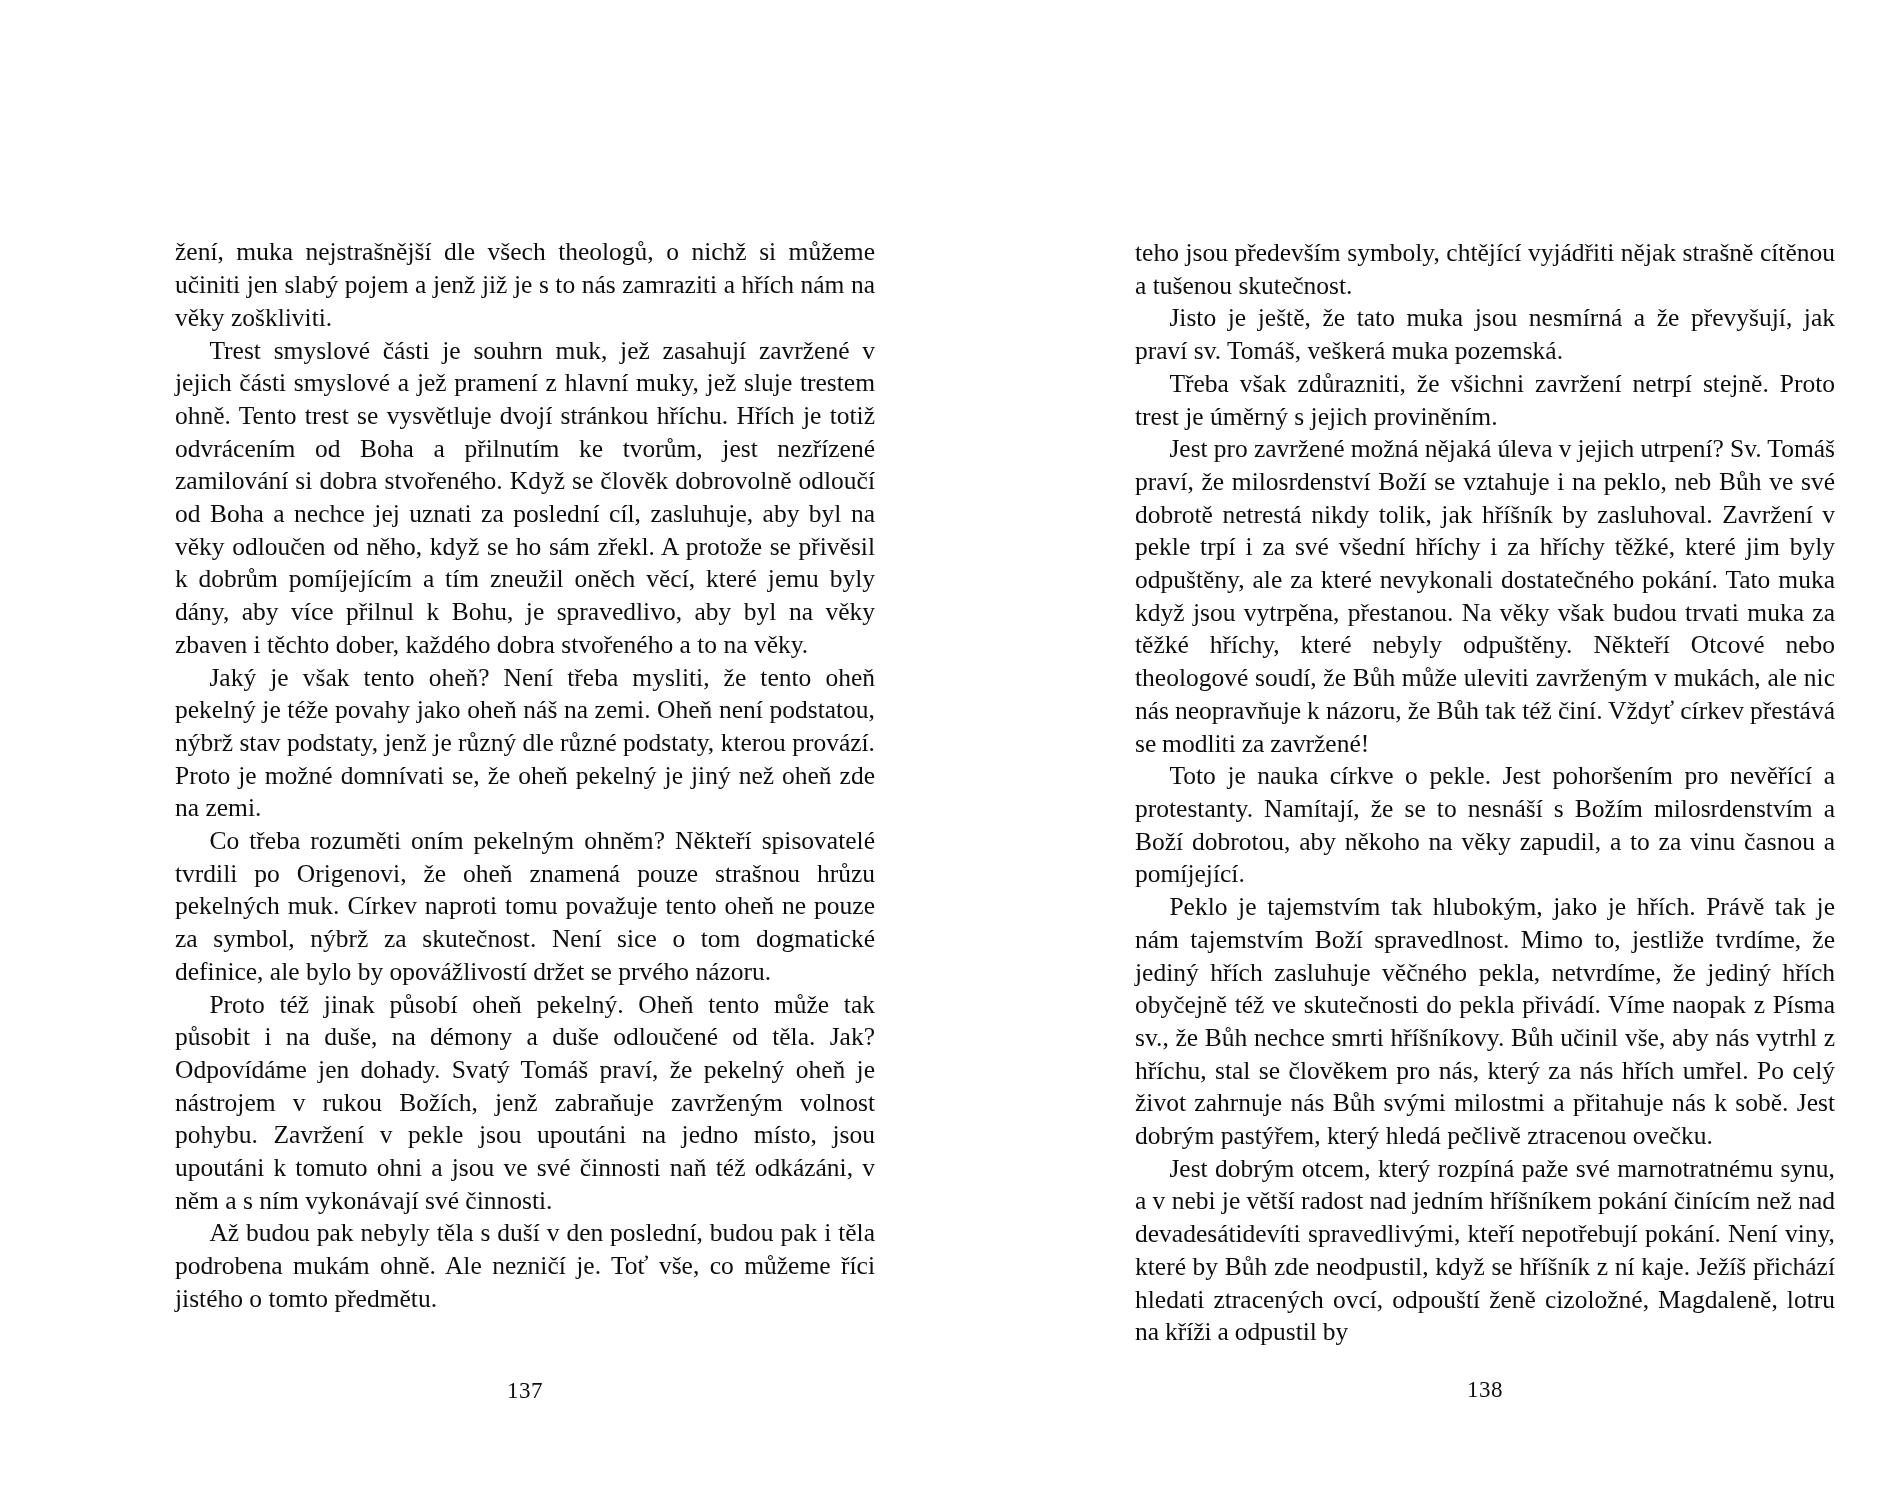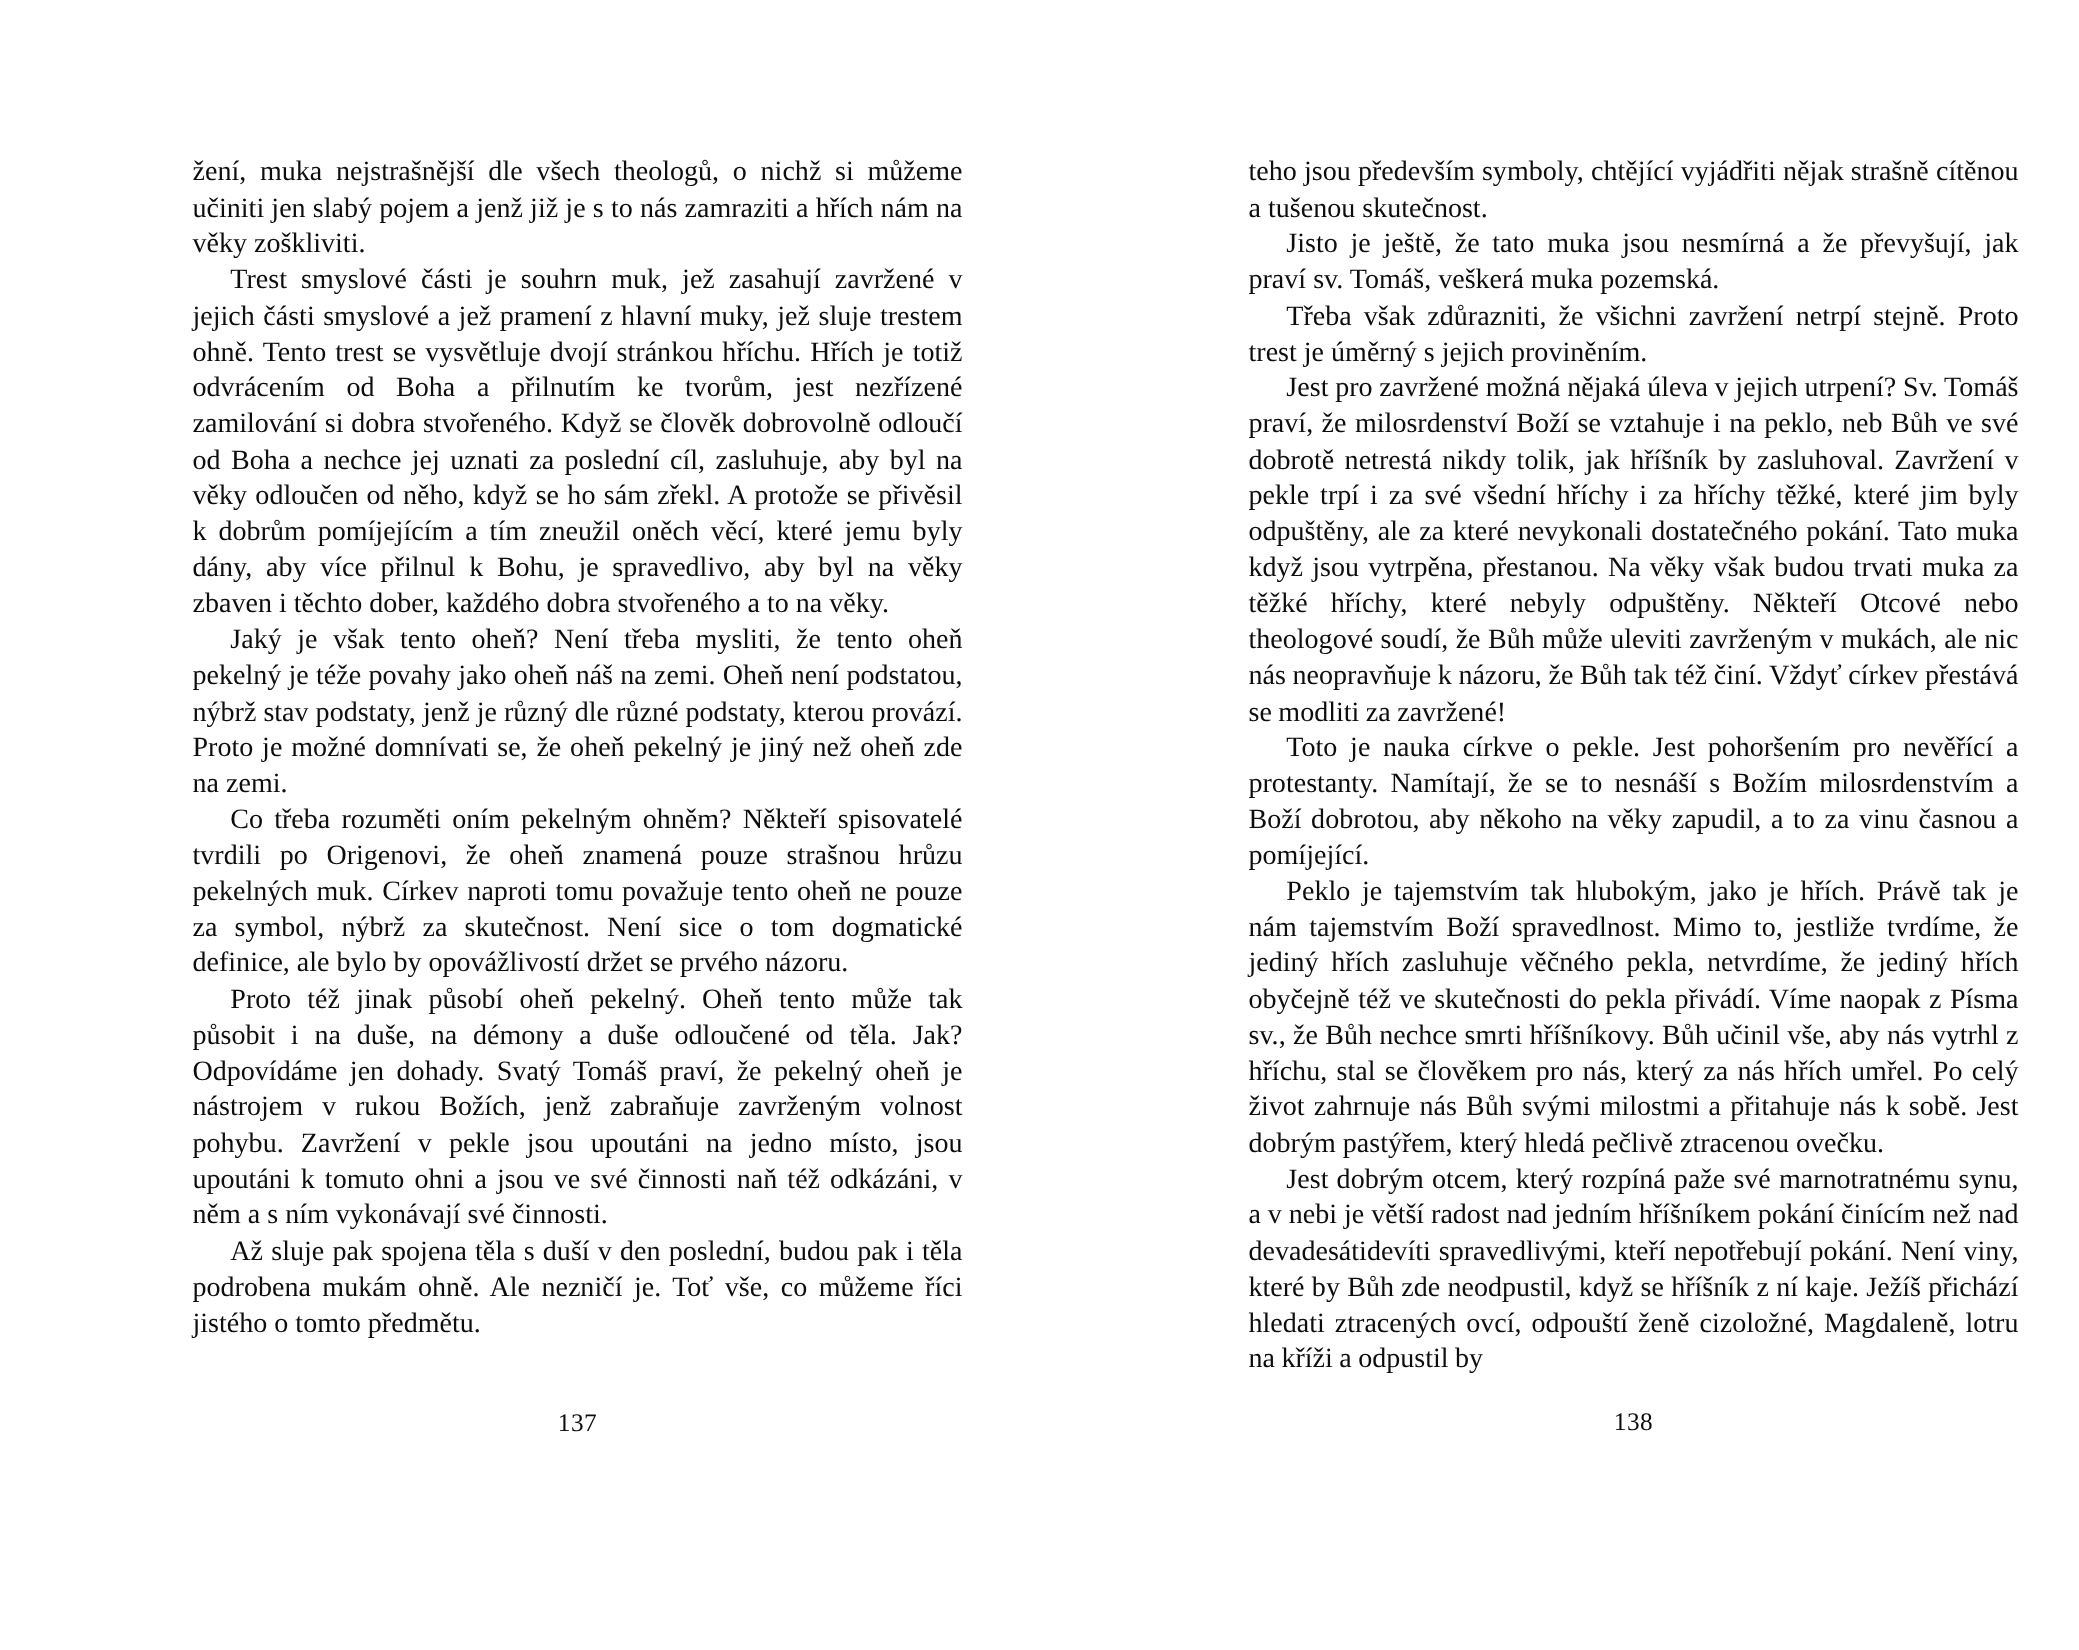--- a/index.html
+++ b/index.html
@@ -13,20 +13,21 @@
     font-family: "Liberation Serif", serif;
     color: #0d0d0d;
     overflow: hidden;
   }
   .spread {
     position: relative;
     width: 1890px;
     height: 1500px;
     display: flex;
     justify-content: space-between;
+    align-items: center;
   }
   .page {
     position: relative;
     box-sizing: border-box;
   }
   .page-left {
     width: 700px;
     margin-left: 175px;
     margin-top: 140px;
   }
@@ -69,21 +70,21 @@
 
 <div class="spread">
 
   <div class="page page-left">
     <div class="textblock">
       <p class="noindent">žení, muka nejstrašnější dle všech theologů, o nichž si můžeme učiniti jen slabý pojem a jenž již je s to nás zamraziti a hřích nám na věky zoškliviti.</p>
       <p>Trest smyslové části je souhrn muk, jež zasahují zavržené v jejich části smyslové a jež pramení z hlavní muky, jež sluje trestem ohně. Tento trest se vysvětluje dvojí stránkou hříchu. Hřích je totiž odvrácením od Boha a přilnutím ke tvorům, jest nezřízené zamilování si dobra stvořeného. Když se člověk dobrovolně odloučí od Boha a nechce jej uznati za poslední cíl, zasluhuje, aby byl na věky odloučen od něho, když se ho sám zřekl. A protože se přivěsil k dobrům pomíjejícím a tím zneužil oněch věcí, které jemu byly dány, aby více přilnul k Bohu, je spravedlivo, aby byl na věky zbaven i těchto dober, každého dobra stvořeného a to na věky.</p>
       <p>Jaký je však tento oheň? Není třeba mysliti, že tento oheň pekelný je téže povahy jako oheň náš na zemi. Oheň není podstatou, nýbrž stav podstaty, jenž je různý dle různé podstaty, kterou provází. Proto je možné domnívati se, že oheň pekelný je jiný než oheň zde na zemi.</p>
       <p>Co třeba rozuměti oním pekelným ohněm? Někteří spisovatelé tvrdili po Origenovi, že oheň znamená pouze strašnou hrůzu pekelných muk. Církev naproti tomu považuje tento oheň ne pouze za symbol, nýbrž za skutečnost. Není sice o tom dogmatické definice, ale bylo by opovážlivostí držet se prvého názoru.</p>
       <p>Proto též jinak působí oheň pekelný. Oheň tento může tak působit i na duše, na démony a duše odloučené od těla. Jak? Odpovídáme jen dohady. Svatý Tomáš praví, že pekelný oheň je nástrojem v rukou Božích, jenž zabraňuje zavrženým volnost pohybu. Zavržení v pekle jsou upoutáni na jedno místo, jsou upoutáni k tomuto ohni a jsou ve své činnosti naň též odkázáni, v něm a s ním vykonávají své činnosti.</p>
-      <p>Až sluje pak spojena těla s duší v den poslední, budou pak i těla podrobena mukám ohně. Ale nezničí je. Toť vše, co můžeme říci jistého o tomto předmětu.</p>
+      <p>Až budou pak nebyly těla s duší v den poslední, budou pak i těla podrobena mukám ohně. Ale nezničí je. Toť vše, co můžeme říci jistého o tomto předmětu.</p>
     </div>
     <div class="folio folio-left">137</div>
   </div>
 
   <div class="page page-right">
     <div class="textblock">
       <p class="noindent">teho jsou především symboly, chtějící vyjádřiti nějak strašně cítěnou a tušenou skutečnost.</p>
       <p>Jisto je ještě, že tato muka jsou nesmírná a že převyšují, jak praví sv. Tomáš, veškerá muka pozemská.</p>
       <p>Třeba však zdůrazniti, že všichni zavržení netrpí stejně. Proto trest je úměrný s jejich proviněním.</p>
       <p class="tight">Jest pro zavržené možná nějaká úleva v jejich utrpení? Sv. Tomáš praví, že milosrdenství Boží se vztahuje i na peklo, neb Bůh ve své dobrotě netrestá nikdy tolik, jak hříšník by zasluhoval. Zavržení v pekle trpí i za své všední hříchy i za hříchy těžké, které jim byly odpuštěny, ale za které nevykonali dostatečného pokání. Tato muka když jsou vytrpěna, přestanou. Na věky však budou trvati muka za těžké hříchy, které nebyly odpuštěny. Někteří Otcové nebo theologové soudí, že Bůh může uleviti zavrženým v mukách, ale nic nás neopravňuje k názoru, že Bůh tak též činí. Vždyť církev přestává se modliti za zavržené!</p>

